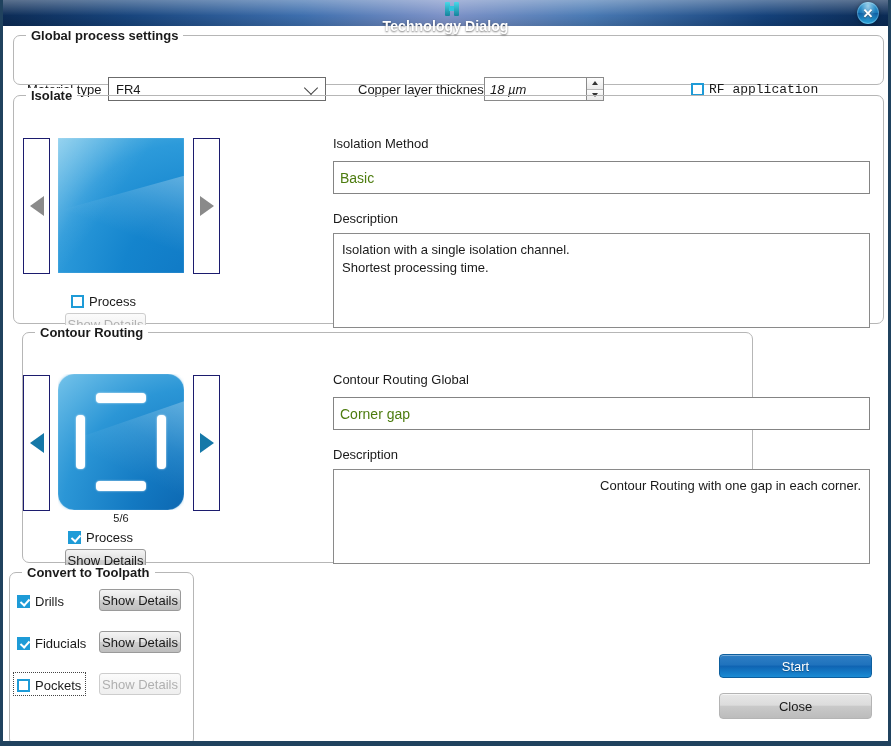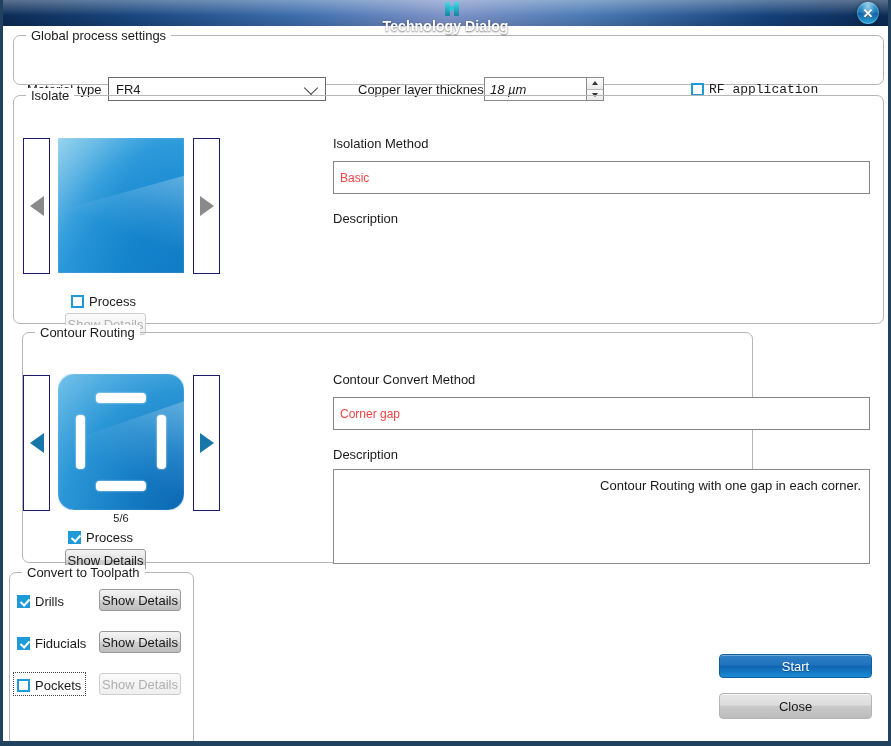--- a/index.html
+++ b/index.html
@@ -88,20 +88,21 @@
     background: #ffffff;
   }
 
   
   .group {
     position: absolute;
     border: 1px solid #b6b6b6;
     border-radius: 7px;
     box-sizing: border-box;
     background: transparent;
+    font-weight: bold;
   }
   .group > .legend {
     position: absolute;
     top: -8px; left: 12px;
     padding: 0 5px;
     background: #ffffff;
     font-size: 13px;
     color: #1a1a1a;
     white-space: nowrap;
   }
@@ -116,22 +117,22 @@
     position: absolute;
     font-size: 13px;
     color: #1a1a1a;
     white-space: nowrap;
   }
   .textbox {
     position: absolute;
     box-sizing: border-box;
     border: 1px solid #848484;
     background: #ffffff;
-    font-size: 12px;
-    color: #ef4444;
+    font-size: 14px;
+    color: #4d7c0f;
     padding: 3px 6px;
     display: flex; align-items: center;
   }
   .combo {
     position: absolute;
     box-sizing: border-box;
     border: 1px solid #6b6b6b;
     background: #ffffff;
     font-size: 13px;
     color: #1a1a1a;
@@ -402,20 +403,22 @@
     </div>
     <div class="btn disabled" style="left:62px; top:287px; width:81px; height:22px;">
       <span>Show Details</span>
     </div>
 
     <div class="lbl" style="left:330px; top:110px;">Isolation Method</div>
     <div class="textbox" style="left:330px; top:135px; width:537px; height:33px;">
       <span>Basic</span>
     </div>
     <div class="lbl" style="left:330px; top:185px;">Description</div>
+    <div class="descbox" style="left:330px; top:207px; width:537px; height:95px;">Isolation with a single isolation channel.
+Shortest processing time.</div>
 
     <div class="group" id="grp-contour">
       <div class="legend">Contour Routing</div>
     </div>
 
     <div class="arrowbox" style="left:20px; top:349px; width:27px; height:136px;">
       <span class="tri left on"></span>
     </div>
     <div class="preview" style="left:55px; top:348px; width:126px; height:136px;">
       <div class="tile-cnt">
@@ -432,21 +435,21 @@
     <div class="counter" style="left:55px; top:486px; width:126px;">5/6</div>
 
     <div class="cbrow" style="left:65px; top:504px;">
       <span class="cbox checked"></span>
       <span>Process</span>
     </div>
     <div class="btn" style="left:62px; top:523px; width:81px; height:22px;">
       <span>Show Details</span>
     </div>
 
-    <div class="lbl" style="left:330px; top:346px;">Contour Convert Method</div>
+    <div class="lbl" style="left:330px; top:346px;">Contour Routing Global</div>
     <div class="textbox" style="left:330px; top:371px; width:537px; height:33px;">
       <span>Corner gap</span>
     </div>
     <div class="lbl" style="left:330px; top:421px;">Description</div>
     <div class="descbox" style="left:330px; top:443px; width:537px; height:95px;text-align:right;">Contour Routing with one gap in each corner.</div>
 
     <div class="group" id="grp-convert">
       <div class="legend">Convert to Toolpath</div>
     </div>
 

